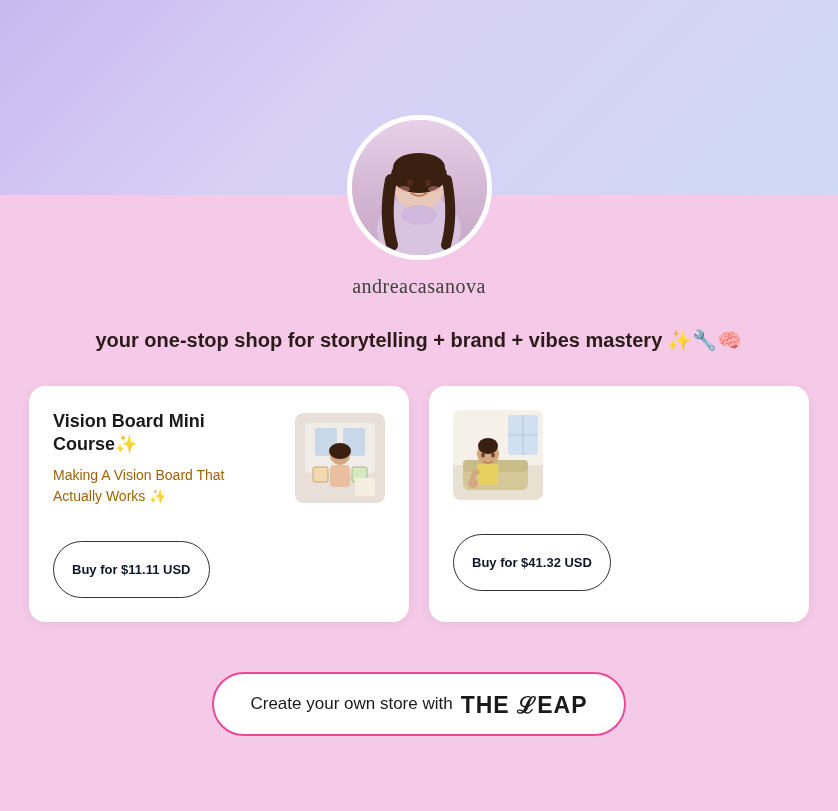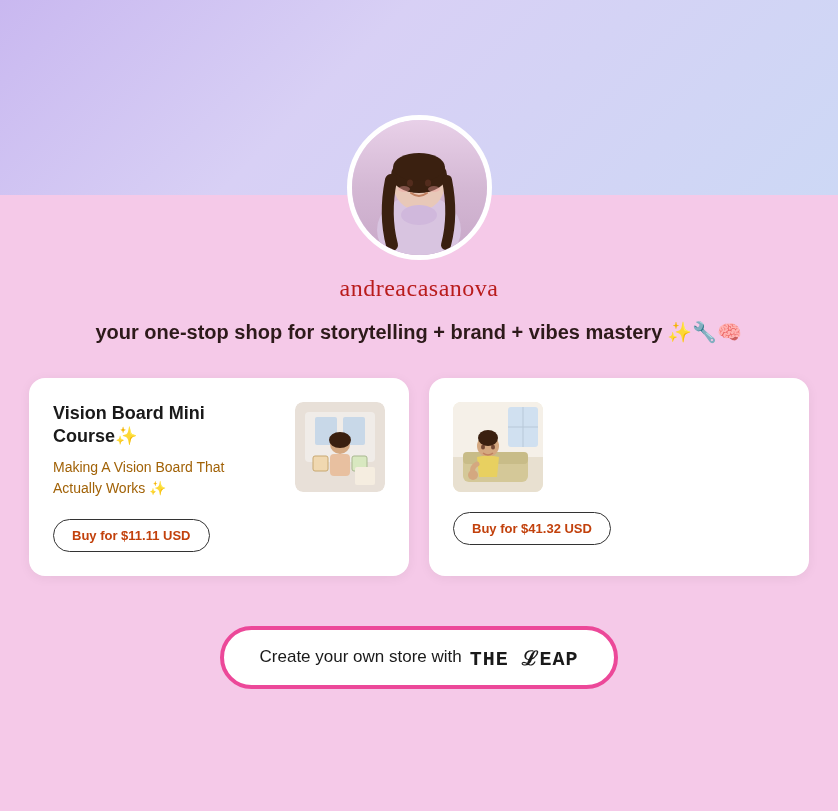--- a/index.html
+++ b/index.html
@@ -57,35 +57,36 @@
       padding-top: 80px;
       padding-bottom: 40px;
       min-height: 616px;
       display: flex;
       flex-direction: column;
       align-items: center;
     }
 
     .username {
       font-family: Georgia, 'Times New Roman', serif;
-      font-size: 24px;
-      color: #b91c1c;
+      font-size: 20px;
+      color: #404040;
       font-weight: normal;
       margin-bottom: 16px;
       letter-spacing: 0.5px;
     }
 
     .tagline {
       font-size: 20px;
       font-weight: 700;
       color: #2d1a1a;
       text-align: center;
       padding: 0 20px;
       margin-bottom: 32px;
       line-height: 1.4;
+      margin-top: 12px;
     }
 
     .products-grid {
       display: flex;
       gap: 20px;
       padding: 0 20px;
       width: 100%;
       max-width: 820px;
       justify-content: center;
       margin-bottom: 40px;
@@ -98,21 +99,21 @@
       width: 380px;
       box-shadow: 0 2px 12px rgba(0,0,0,0.06);
       display: flex;
       flex-direction: column;
       gap: 10px;
     }
 
     .card-top {
       display: flex;
       justify-content: space-between;
-      align-items: flex-start;
+      align-items: center;
       gap: 20px;
     }
 
     .card-left {
       flex: 1;
     }
 
     .card-title {
       font-size: 18px;
       font-weight: 700;
@@ -132,58 +133,58 @@
       height: 90px;
       border-radius: 8px;
       overflow: hidden;
       flex-shrink: 0;
     }
 
     .buy-button {
       display: inline-block;
       border: 1.5px solid #333;
       border-radius: 30px;
-      padding: 8px 18px;
+      padding: 20px 18px;
       font-size: 13px;
       font-weight: 600;
-      color: #c2410c;
+      color: #0f172a;
       background: transparent;
       cursor: pointer;
       width: fit-content;
-      margin-top: 10px;
+      margin-top: 24px;
     }
 
     .footer-cta {
       display: flex;
       justify-content: center;
       margin-top: 10px;
     }
 
     .cta-button {
       background: #fff;
-      border: 4px solid #ec4899;
+      border: 2px solid #ec4899;
       border-radius: 40px;
       padding: 14px 36px;
       font-size: 17px;
       cursor: pointer;
       display: flex;
       align-items: center;
       gap: 8px;
       color: #1a1a1a;
     }
 
     .cta-text-normal {
       font-weight: 400;
       font-size: 17px;
     }
 
     .cta-text-brand {
       font-weight: 900;
-      font-size: 20px;
-      font-family: Liberation Mono, monospace;
+      font-size: 23px;
+      font-family: Liberation Sans, sans-serif;
       letter-spacing: 1px;
     }
   </style>
 </head>
 <body>
 
 <div class="hero-banner">
   <div class="avatar-container">
     <div class="avatar-img">
       <svg class="avatar-svg" viewBox="0 0 110 130" xmlns="http://www.w3.org/2000/svg">

